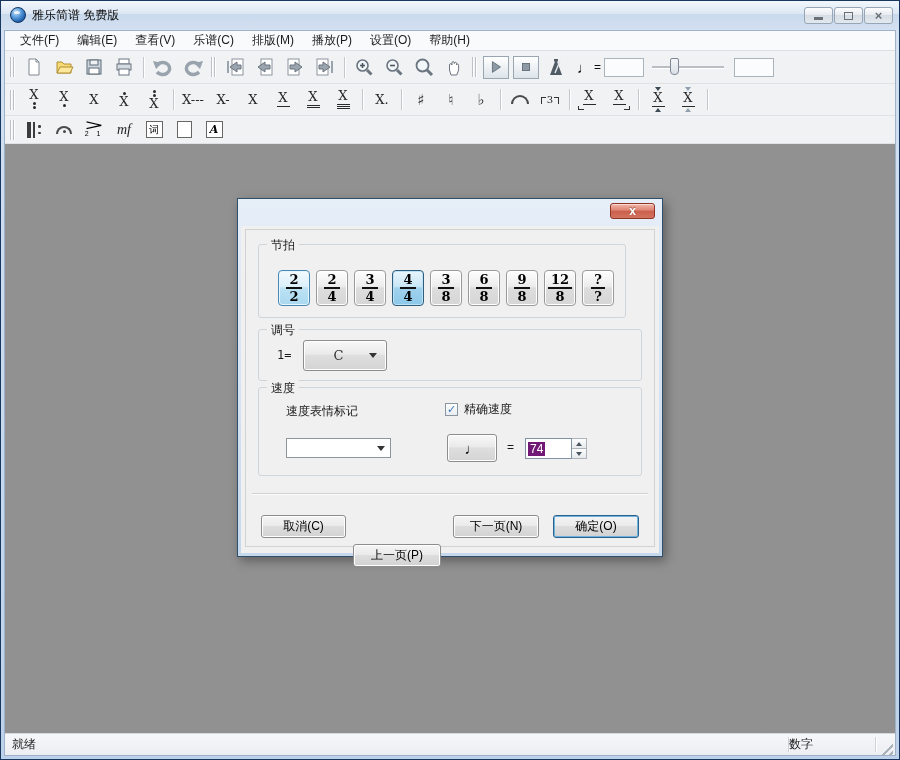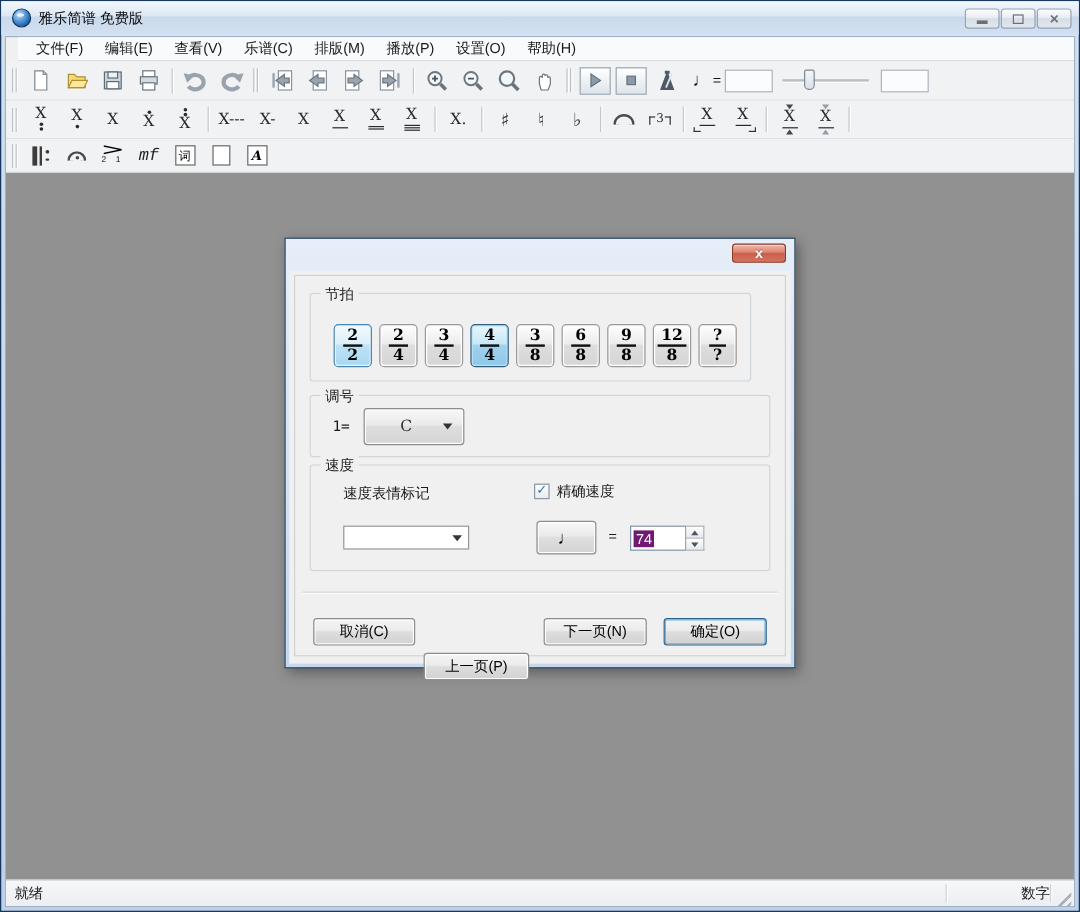--- a/index.html
+++ b/index.html
@@ -18,21 +18,21 @@
   .wctrl { margin-left:auto; display:flex; gap:1px; padding-top:1px; }
   .wbtn { width:29px; height:17px; display:flex; align-items:center; justify-content:center;
     background:linear-gradient(180deg,#fdfdfd,#e8ecf1 45%,#d6dde5 50%,#e2e8ee); border:1px solid #97a5b5; border-radius:3px; }
   .glyph-min { width:9px; height:3px; background:#6a7078; margin-top:6px; }
   .glyph-max { width:9px; height:8px; border:1.5px solid #6a7078; }
   .glyph-close { color:#6a7078; font-weight:bold; font-size:13px; line-height:13px; }
 
   .client { position:absolute; left:3px; right:3px; top:29px; bottom:3px; background:#f0f0f0; border:1px solid #9fb2ca; display:flex; flex-direction:column; }
 
   
-  .menubar { height:20px; display:flex; align-items:center; background:#f8fafb; border-bottom:1px solid #dcdfe2; padding-left:6px;margin-left:10px; }
+  .menubar { height:20px; display:flex; align-items:center; background:#f8fafb; border-bottom:1px solid #dcdfe2; padding-left:6px; }
   .menuitem { padding:0 9px; height:100%; display:flex; align-items:center; }
 
   
   .tbrow { display:flex; align-items:center; background:#f1f2f4; border-bottom:1px solid #dfe1e4; padding-left:2px; }
   .tb1 { height:33px; } .tb2 { height:32px; } .tb3 { height:28px; }
   .grip { display:flex; gap:2px; margin:0 5px 0 3px; }
   .grip i { display:block; width:1px; height:20px; background:#bcc1c7; box-shadow:1px 0 0 #ffffff; }
   .vsep { width:1px; height:21px; background:#c4c8cd; box-shadow:1px 0 0 #fff; margin:0 4px; }
   .tbtn { width:30px; height:26px; display:flex; align-items:center; justify-content:center; background:transparent; border:0; }
   .tbtn svg { display:block; }
@@ -72,33 +72,33 @@
   .repeat .b1 { width:4px; height:16px; background:#3c3c3c; }
   .repeat .b2 { width:2px; height:16px; background:#3c3c3c; }
   .repeat .rd { display:flex; flex-direction:column; gap:4px; margin-left:1px; }
   .repeat .rd i { width:2.5px; height:2.5px; background:#3c3c3c; border-radius:50%; }
   .fermata { display:flex; flex-direction:column; align-items:center; }
   .fermata .arc { width:16px; height:8px; border:2px solid #4a4a4a; border-bottom:none; border-radius:8px 8px 0 0; }
   .fermata .fd { width:3px; height:3px; background:#4a4a4a; border-radius:50%; margin-top:-4px; }
   .cresc { display:flex; flex-direction:column; align-items:center; line-height:10px; }
   .cresc .gt { font-size:14px; transform:scaleX(1.7); font-family:"DejaVu Serif",serif; }
   .cresc .sub { font-size:7px; letter-spacing:3px; margin-top:-1px; }
-  .mf { font-family:Liberation Mono, monospace; font-style:italic; font-size:14px; color:#222; }
+  .mf { font-family:Liberation Serif, serif; font-style:italic; font-size:14px; color:#222; }
   .sqicon { width:17px; height:17px; border:1px solid #666; background:#fff; display:flex; align-items:center; justify-content:center; }
   .sqicon .cjk { font-size:10px; }
   .docicon { width:15px; height:17px; border:1px solid #666; background:#fff; padding:2px; }
   .docicon .lines { width:100%; height:100%; background:repeating-linear-gradient(180deg,#8a8a8a 0 1px,transparent 1px 3px); }
   .fonticon { font-family:"DejaVu Serif",serif; font-style:italic; font-weight:bold; font-size:11px; }
 
   
   .workspace { flex:1; background:#919191; }
   .statusbar { height:22px; display:flex; align-items:center; background:linear-gradient(180deg,#f5f7f9,#eceef1); border-top:1px solid #d6d9dc; padding:0 2px 0 7px; }
   .st-spring { flex:1; }
   .st-sep { width:1px; height:15px; background:#cfd3d7; box-shadow:1px 0 0 #fff; }
-  .st-num { width:86px; text-align:right; }
+  .st-num { width:86px; text-align:left; }
   .st-grip { width:15px; height:15px; margin-left:2px; clip-path:polygon(100% 0,100% 100%,0 100%);
     background:repeating-linear-gradient(135deg,transparent 0 3px,#aab2ba 3px 5px); align-self:flex-end; }
 
   
   .dialog { position:absolute; left:237px; top:198px; width:426px; height:359px; z-index:20;
     border:1px solid #2f4f6d; background:linear-gradient(180deg,#e6eef8,#c6d8ec); box-shadow:3px 4px 10px rgba(0,0,0,.35); }
   .dlg-title { height:26px; display:flex; align-items:center; padding-left:10px; font-size:12px; color:#0c0c0c; }
   .dlg-close { position:absolute; top:4px; right:7px; width:45px; height:16px; display:flex; align-items:center; justify-content:center;
     background:linear-gradient(180deg,#f3b8a9,#dd8373 45%,#c95f4c 50%,#d4735f); border:1px solid #8e3525; border-radius:3px;
     color:#fff; font-weight:bold; font-size:12px; line-height:12px; text-shadow:0 -1px 1px rgba(0,0,0,.35); box-shadow:inset 0 1px 0 rgba(255,255,255,.5); }

